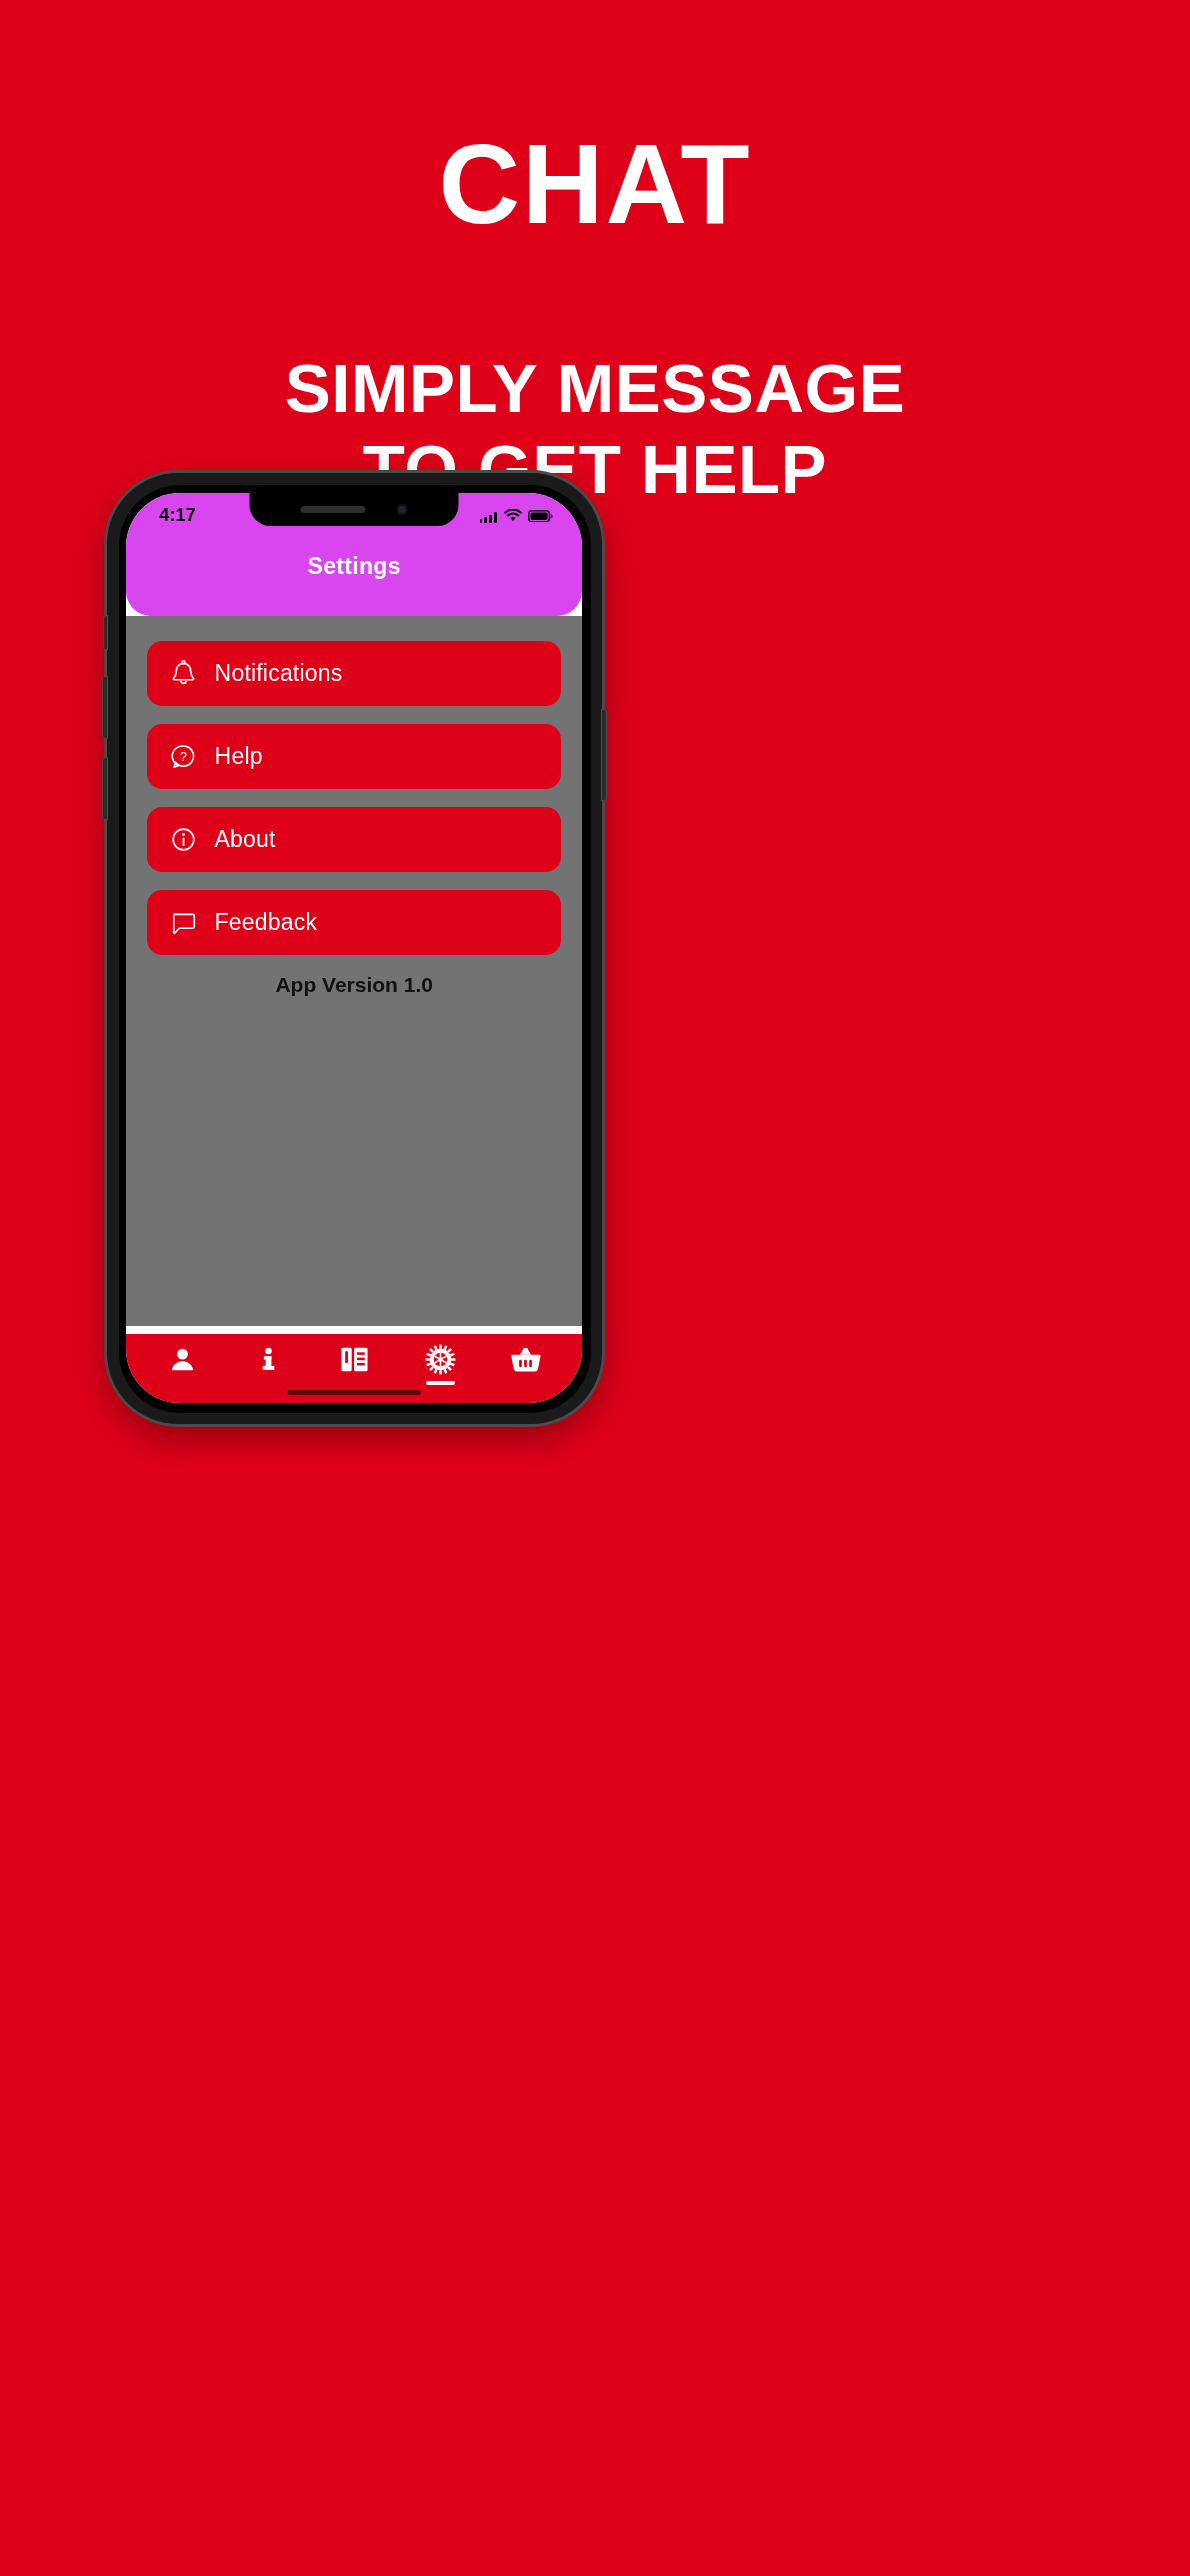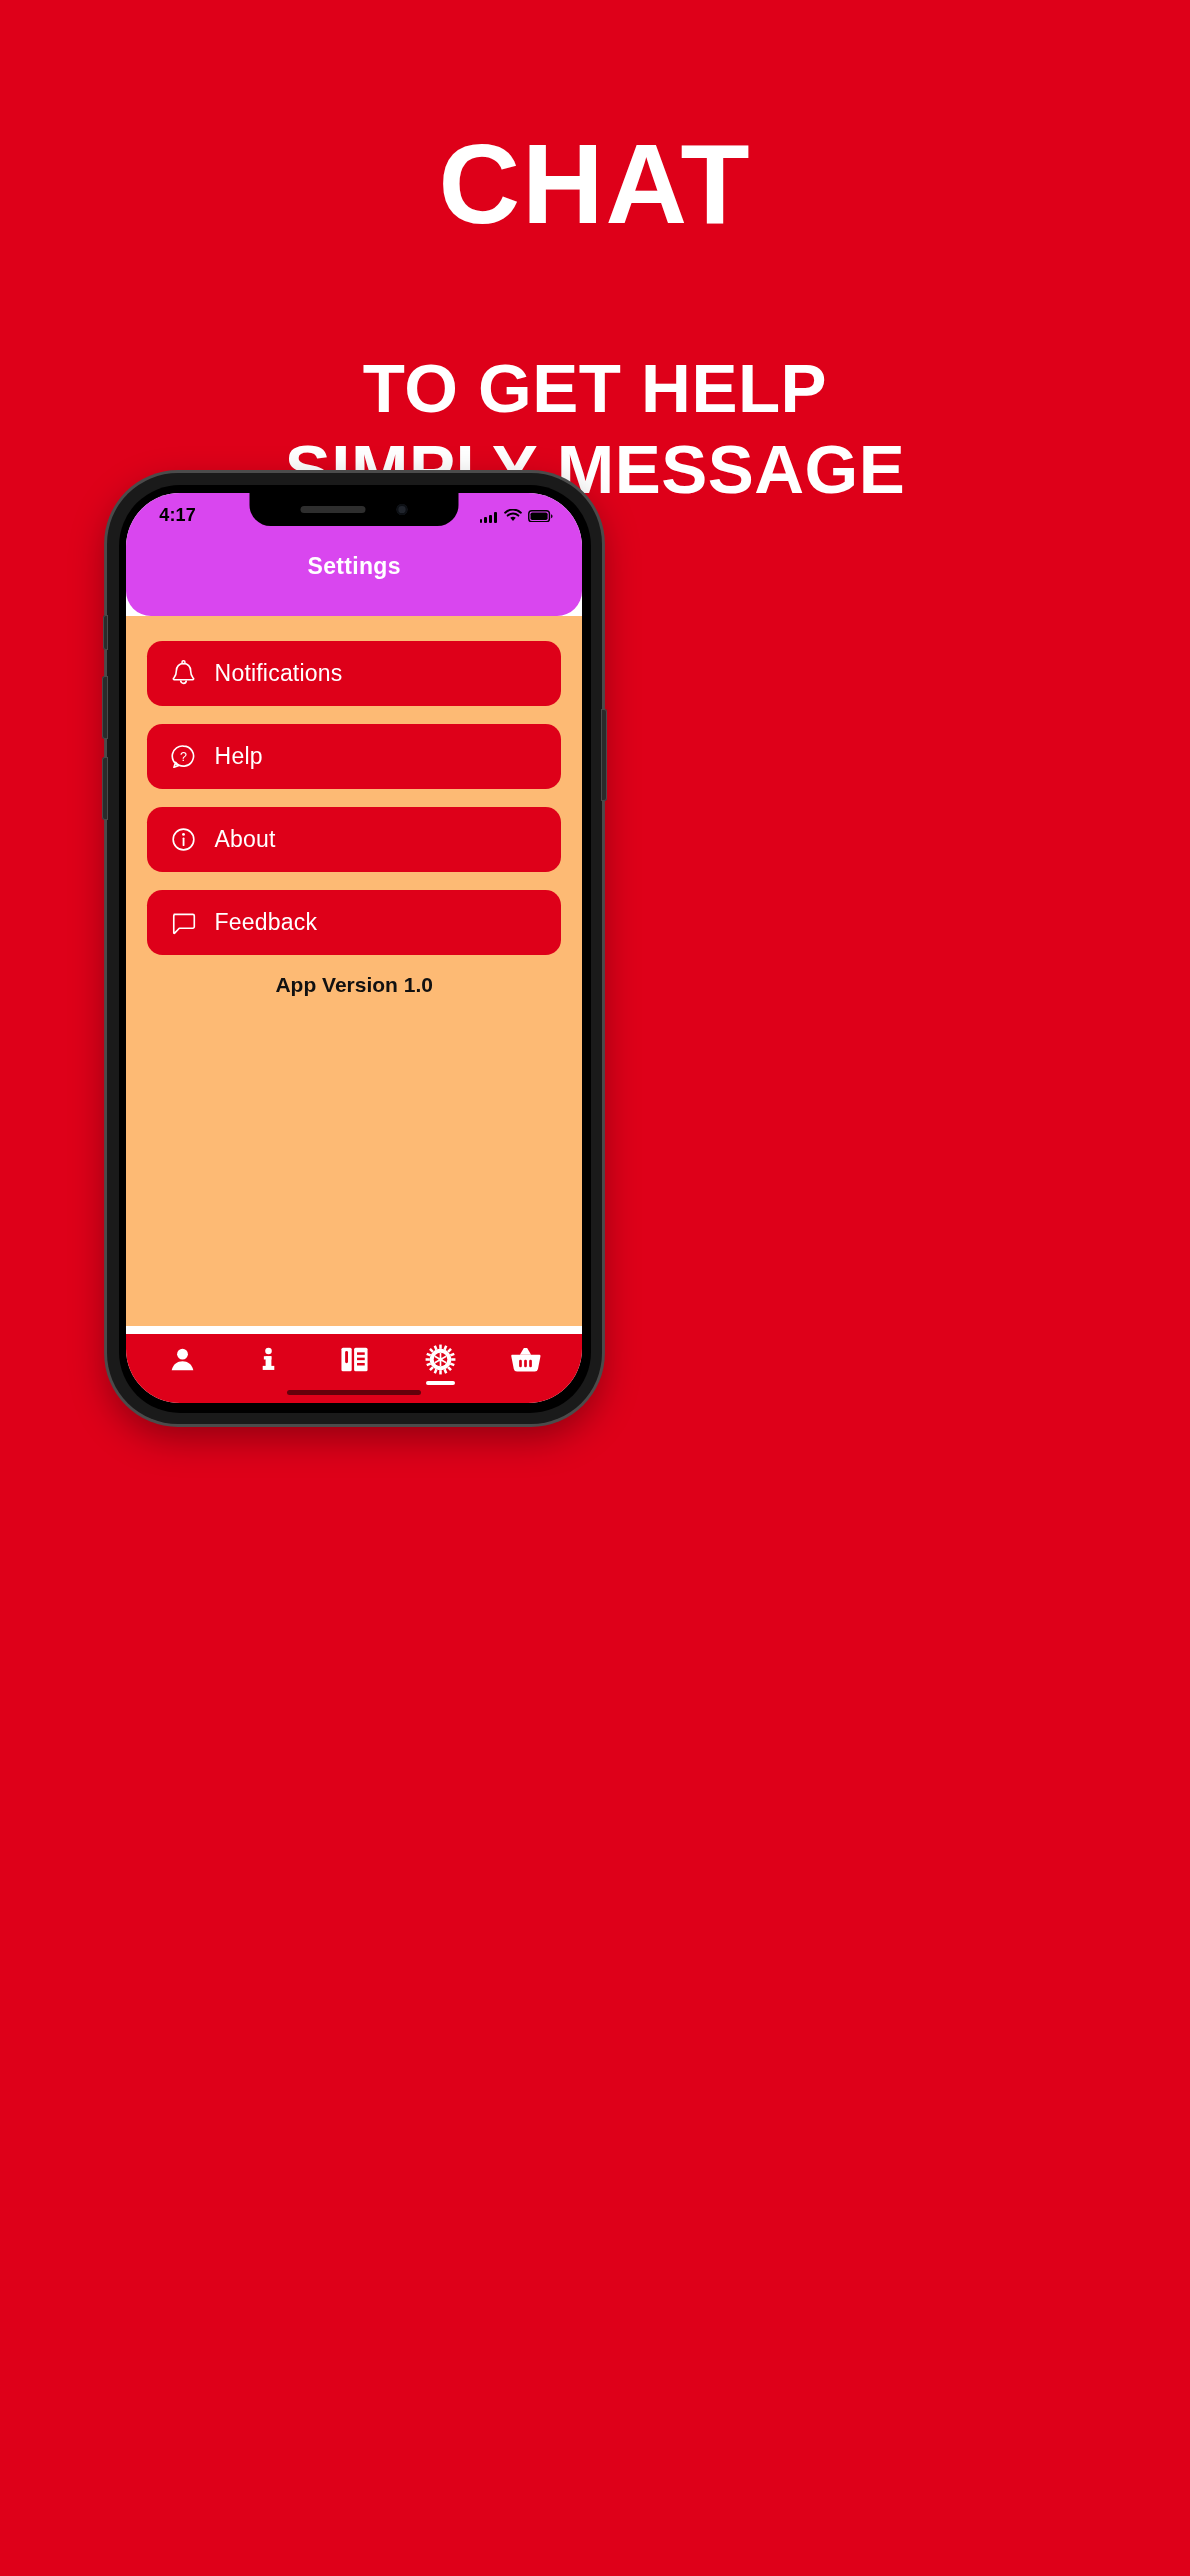--- a/index.html
+++ b/index.html
@@ -155,21 +155,21 @@
     letter-spacing: 0.3px;
   }
 
   
   .content {
     position: absolute;
     top: 123px;
     left: 0;
     width: 100%;
     bottom: 77px;
-    background: #fdba74;
+    background: #737373;
     padding: 25px 21px 16px 21px;
   }
   .menu-item {
     display: flex;
     align-items: center;
     height: 65px;
     background: #DE0019;
     border-radius: 15.3px;
     margin-bottom: 18px;
     padding-left: 19px;
@@ -232,22 +232,22 @@
     background: rgba(0,0,0,0.55);
     border-radius: 2.9px;
   }
 </style>
 </head>
 <body>
 
 <div class="promo">
   <div class="promo-title">CHAT</div>
   <div class="promo-sub">
+    <div>SIMPLY MESSAGE</div>
     <div>TO GET HELP</div>
-    <div>SIMPLY MESSAGE</div>
   </div>
 </div>
 
 <div class="phone">
   <div class="btn-side btn-mute"></div>
   <div class="btn-side btn-volup"></div>
   <div class="btn-side btn-voldn"></div>
   <div class="btn-side btn-power"></div>
 
   <div class="phone-inner">

